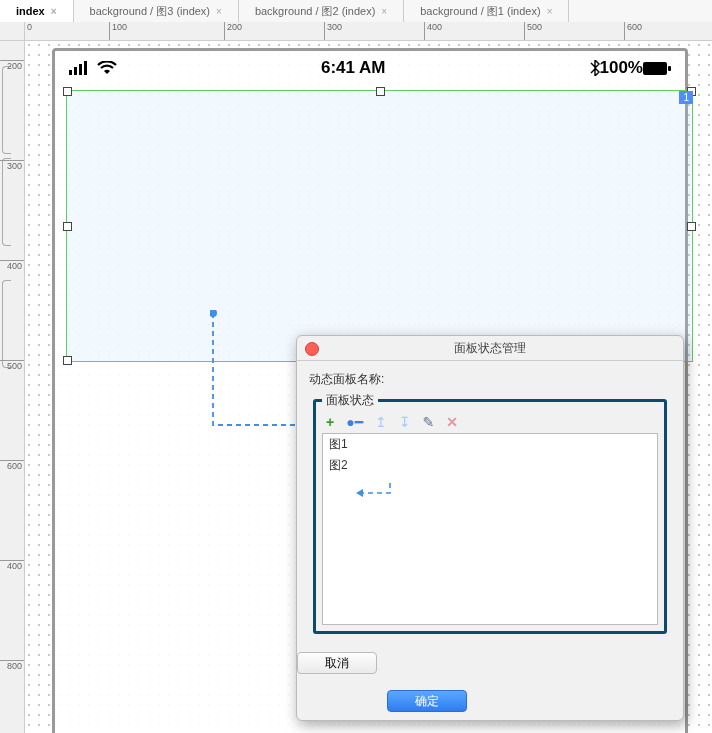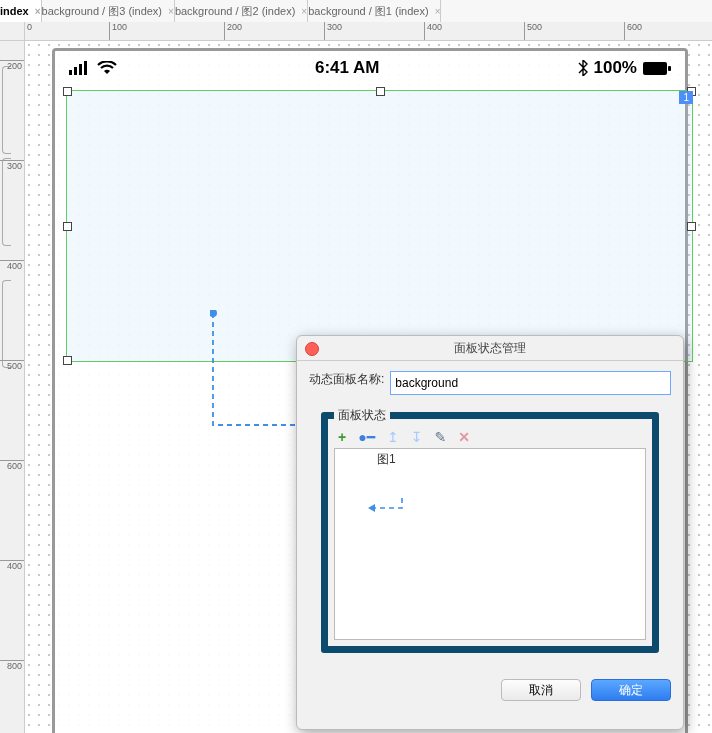--- a/index.html
+++ b/index.html
@@ -1,73 +1,73 @@
 <!DOCTYPE html>
 <html><head>
 <meta charset="utf-8">
 <style>
   html,body{margin:0;padding:0;font-family:Arial,Helvetica,sans-serif;font-size:12px;color:#333;background:#e8e8e8;}
   .app{width:712px;height:733px;position:relative;overflow:hidden;background:#fff;}
   
   .tabbar{height:22px;background:#f7f7f7;border-bottom:1px solid #ccc;display:flex;align-items:stretch;}
-  .tab{display:flex;align-items:center;padding:0 0;border-right:1px solid #ccc;font-size:11px;color:#666;cursor:pointer;justify-content:center;}
+  .tab{display:flex;align-items:center;padding:0 16px;border-right:1px solid #ccc;font-size:11px;color:#666;cursor:pointer;justify-content:center;}
   .tab.active{background:#fff;color:#000;font-weight:bold;}
   .tab .tab-close{margin-left:6px;color:#aaa;font-size:10px;}
   
   .workspace{position:absolute;top:22px;left:0;right:0;bottom:0;}
   .ruler-corner{position:absolute;top:0;left:0;width:24px;height:18px;background:#f0f0f0;border-right:1px solid #ccc;border-bottom:1px solid #ccc;z-index:3;}
   .ruler-h{position:absolute;top:0;left:24px;right:0;height:18px;background:#f0f0f0;border-bottom:1px solid #ccc;z-index:2;}
   .ruler-h .tick{position:absolute;top:0;font-size:9px;color:#666;border-left:1px solid #999;height:18px;padding-left:2px;}
   .ruler-v{position:absolute;top:18px;left:0;width:24px;bottom:0;background:#f0f0f0;border-right:1px solid #ccc;z-index:2;}
   .ruler-v .tick{position:absolute;left:0;width:24px;font-size:9px;color:#666;border-top:1px solid #999;text-align:right;padding-right:2px;box-sizing:border-box;}
   .guide-bracket{position:absolute;left:2px;width:8px;border:1px solid #aaa;border-right:none;border-radius:4px 0 0 4px;}
   .canvas{position:absolute;top:18px;left:24px;right:0;bottom:0;
           background-color:#fff;
           background-image:radial-gradient(circle,#c8c8c8 1px,transparent 1px);
           background-size:10px 10px;
           overflow:hidden;}
   
   .device{position:absolute;top:8px;left:28px;width:630px;height:690px;
           border:3px solid #999;border-radius:4px;background:rgba(255,255,255,0.9);}
   .statusbar{display:flex;align-items:center;justify-content:space-between;height:34px;padding:0 14px;font-size:17px;font-weight:bold;color:#000;}
   .statusbar .sb-left{display:flex;align-items:center;gap:6px}
-  .statusbar .sb-right{display:flex;align-items:center;gap:6px}
+  .statusbar .sb-right{display:flex;align-items:center;}
   .statusbar svg{display:block}
   
   .sel{position:absolute;top:50px;left:42px;width:625px;height:270px;
        border:1px solid #5fcf5f;background:rgba(180,220,255,0.18);}
   .handle{position:absolute;width:7px;height:7px;border:1px solid #444;background:#fff;}
   .h-tl{top:-4px;left:-4px}.h-tm{top:-4px;left:50%;margin-left:-4px}.h-tr{top:-4px;right:-4px}
   .h-ml{top:50%;left:-4px;margin-top:-4px}.h-mr{top:50%;right:-4px;margin-top:-4px}
   .h-bl{bottom:-4px;left:-4px}
   .sel-badge{position:absolute;top:0;right:-1px;background:#4e8ef7;color:#fff;font-size:10px;padding:1px 4px;}
   .connector{position:absolute;top:270px;left:186px;width:155px;height:125px;z-index:4;pointer-events:none;}
   
   .dialog{position:absolute;top:335px;left:296px;width:386px;background:#f1f1f1;border:1px solid #bbb;border-radius:6px;box-shadow:2px 4px 14px rgba(0,0,0,0.35);z-index:10;}
   .dlg-title{position:relative;height:24px;border-bottom:1px solid #ccc;display:flex;align-items:center;justify-content:center;font-size:12px;color:#444;}
   .dlg-title .mac-close{position:absolute;left:8px;top:6px;width:12px;height:12px;border-radius:50%;background:#ff5f57;border:1px solid #d4443e;}
   .dlg-body{padding:10px 12px 6px 12px;font-size:12px;}
-  .row{display:flex;align-items:flex-start;margin-bottom:0;gap:6px;}
+  .row{display:flex;align-items:flex-end;margin-bottom:0;gap:6px;}
   .row label{white-space:nowrap;color:#333;}
   .row input[type=text]{flex:1;border:1px solid #6fa8ff;padding:2px 4px;font-size:12px;height:18px;outline:none;}
-  fieldset{border:7px solid #0c4a6e;border-radius:3px;padding:4px 6px 6px 6px;margin:12px;}
+  fieldset{border:3px solid #0c4a6e;border-radius:3px;padding:4px 6px 6px 6px;margin:4px;}
   legend{font-size:12px;color:#333;padding:0 4px;}
   .toolbar{display:flex;align-items:center;gap:12px;padding:2px 4px 4px 4px;}
   .toolbar span{font-size:14px;line-height:1;}
   .tb-add{color:#3a9a2e;font-weight:bold;}
   .tb-dup{color:#3f7fe0;}
   .tb-up{color:#a9c9ff;}
   .tb-down{color:#a9c9ff;}
   .tb-edit{color:#5b728c;}
   .tb-del{color:#e298a3;font-weight:bold;}
-  .statelist{border:1px solid #bbb;background:#fff;height:190px;overflow:auto;font-size:12px;padding-left:36px;}
+  .statelist{border:1px solid #bbb;background:#fff;height:190px;overflow:auto;font-size:12px;}
   .statelist .item{padding:2px 6px;cursor:pointer;}
-  .dlg-footer{display:flex;justify-content:flex-end;gap:10px;padding:8px 12px 28px 0;}
+  .dlg-footer{display:flex;justify-content:flex-start;gap:10px;padding:8px 12px 8px 0;}
   .btn{min-width:80px;height:22px;border:1px solid #bbb;border-radius:4px;background:linear-gradient(#fdfdfd,#eaeaea);font-size:12px;cursor:pointer;}
-  .btn.primary{background:linear-gradient(#5aa8ff,#2e7df0);border-color:#2e6dd8;color:#fff;}
+  .btn.primary{background:linear-gradient(#5aa8ff,#2e7df0);border-color:#2e6dd8;color:#fff;margin-top:38px;}
   .inline-arrow{position:absolute;top:72px;left:34px;pointer-events:none;}
 </style>
 </head>
 <body>
 
 <div class="app">
 
   <div class="tabbar">
     <div class="tab active">
       <span>index</span>
@@ -169,34 +169,34 @@
   </div>
 
   <div class="dialog">
     <div class="dlg-title">
       <span class="mac-close"></span>
       <span>面板状态管理</span>
     </div>
     <div class="dlg-body">
       <div class="row">
         <label>动态面板名称:</label>
-        <input type="text" value="background" style="">
       </div>
       <fieldset style="position:relative">
         <legend>面板状态</legend>
         <div class="toolbar">
           <span class="tb-add">+</span>
           <span class="tb-dup">●━</span>
           <span class="tb-up">↥</span>
           <span class="tb-down">↧</span>
           <span class="tb-edit">✎</span>
           <span class="tb-del">✕</span>
         </div>
         <div class="statelist">
           <div class="item">图1</div>
+          <div class="item">图2</div>
         </div>
         <svg class="inline-arrow" width="46" height="22">
           <path d="M40 2 V12 H6" stroke="#3f8fe8" stroke-width="1.6" stroke-dasharray="5 4" fill="none"></path>
           <path d="M6 12 l7 -4 v8 z" fill="#3f8fe8"></path>
         </svg>
       </fieldset>
     </div>
     <div class="dlg-footer">
       <button class="btn">取消</button>
       <button class="btn primary">确定</button>

